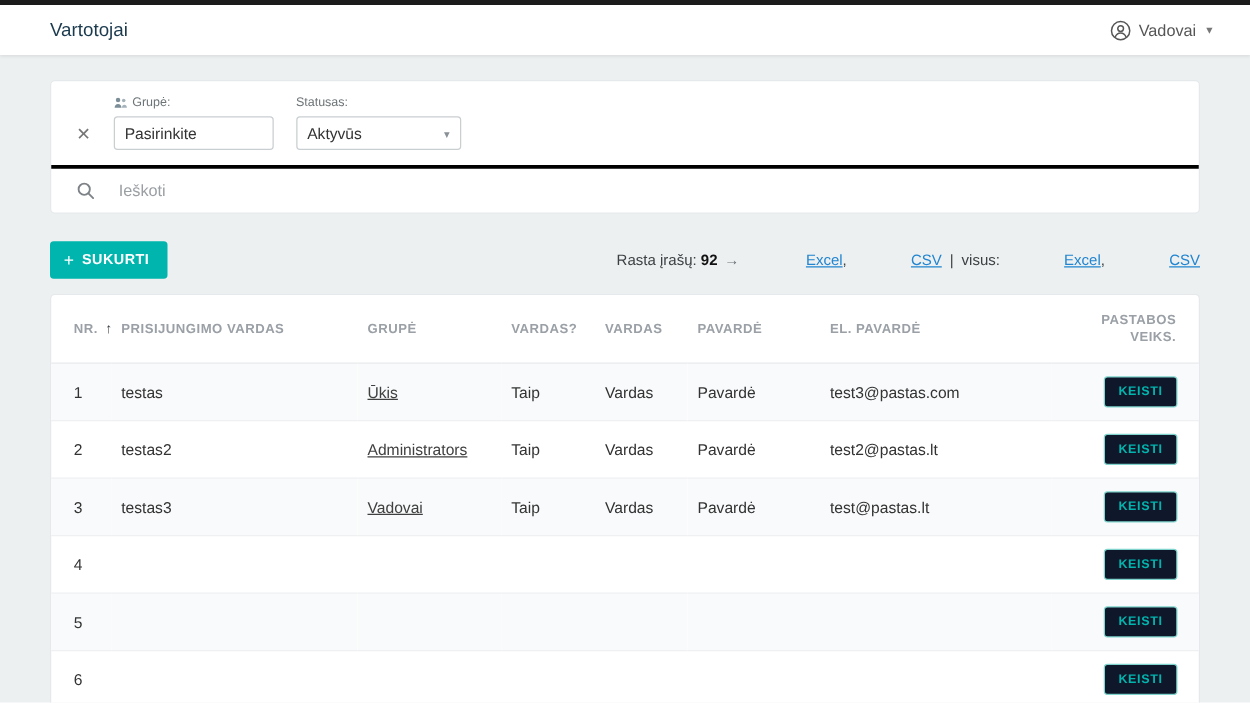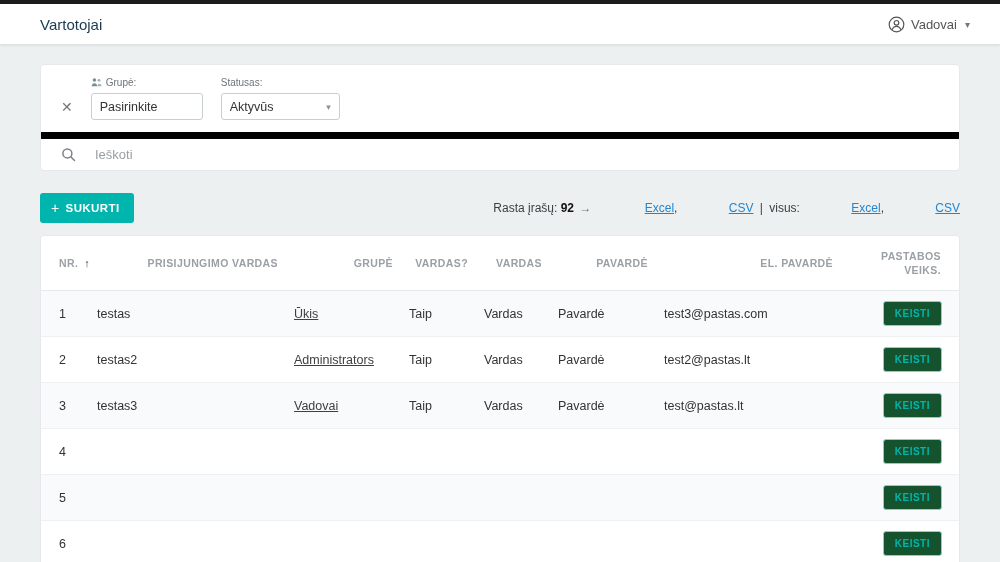--- a/index.html
+++ b/index.html
@@ -27,32 +27,32 @@
 
   
   .filter-card {
     margin-top: 20px; background: #fff; border: 1px solid #e6e9eb; border-radius: 4px;
   }
   .filter-top { display: flex; align-items: center; padding: 12px 16px 12px 20px; gap: 18px; }
   .clear-icon { color: #767676; font-size: 14px; cursor: pointer; margin-top: 16px; }
   .filter-field { display: flex; flex-direction: column; gap: 5px; }
   .filter-label { font-size: 10px; color: #6d7478; display: flex; align-items: flex-start; gap: 4px; }
   .filter-input {
-    width: 112px; height: 27px; border: 1px solid #c9ced1; border-radius: 3px;
+    width: 128px; height: 27px; border: 1px solid #c9ced1; border-radius: 3px;
     padding: 0 8px; font-size: 12.5px; color: #333; font-family: "Liberation Sans", sans-serif;
     outline: none; background: #fff;
   }
   .select {
-    width: 119px; height: 27px; border: 1px solid #c9ced1; border-radius: 3px;
+    width: 132px; height: 27px; border: 1px solid #c9ced1; border-radius: 3px;
     padding: 0 8px; font-size: 12.5px; color: #333; background: #fff;
     display: flex; align-items: center; justify-content: space-between; cursor: pointer;
   }
   .select .caret { color: #8a9196; font-size: 9px; }
   .filter-search {
-    border-top: 7px solid #000000; display: flex; align-items: center;
+    border-top: 3px solid #000000; display: flex; align-items: center;
     padding: 9px 16px 9px 20px; gap: 19px; height: 38px;
   }
   .search-input {
     border: none; outline: none; flex: 1; font-size: 13px; color: #333; background: transparent;
     font-family: "Liberation Sans", sans-serif;
   }
   .search-input::placeholder { color: #9a9fa3; }
 
   
   .toolbar { margin-top: 22px; display: flex; align-items: center; justify-content: space-between; }
@@ -70,37 +70,37 @@
   .results .pipe { color: #3c4043; padding: 0 3px; }
 
   
   .table-card {
     margin-top: 12px; background: #fff; border: 1px solid #e6e9eb; border-bottom: none;
     border-radius: 4px 4px 0 0; min-height: 330px;
   }
   table { width: 100%; border-collapse: collapse; table-layout: fixed; }
   thead th {
     font-size: 10.5px; color: #9aa0a6; font-weight: bold; letter-spacing: 0.4px;
-    padding: 13px 8px; text-align: right; border-bottom: 1px solid #e6e9eb;
+    padding: 13px 8px; text-align: left; border-bottom: 1px solid #e6e9eb;
     white-space: nowrap;
   }
   th.th-nr { text-align: left; padding-left: 18px; white-space: nowrap; }
   th.th-nr .sort-arrow { color: #3c4043; font-size: 11px; margin-left: 6px; cursor: pointer; }
   th.th-actions { text-align: right; padding-right: 18px; line-height: 1.35; white-space: normal; }
   th.th-actions span { display: block; }
   tbody td {
     font-size: 12.5px; color: #333; padding: 10px 8px; border-bottom: 1px solid #eef0f1;
     text-align: left; height: 41px; vertical-align: middle; overflow: hidden; white-space: nowrap;
   }
   tbody td:first-child { padding-left: 18px; }
   tbody tr:nth-child(odd) { background: #f9fafb; }
   td.cell-action { text-align: right; padding-right: 17px; }
   a.link { color: #404040; text-decoration: underline; cursor: pointer; }
   .btn-keisti {
-    background: #14532d; border: 1px solid #7fd4cd; color: #00b5ad; border-radius: 3px;
+    background: #0f172a; border: 1px solid #7fd4cd; color: #00b5ad; border-radius: 3px;
     font-size: 10px; font-weight: bold; letter-spacing: 0.5px; padding: 6px 11px;
     cursor: pointer; font-family: "Liberation Sans", sans-serif;
   }
   .icon-svg { display: inline-block; vertical-align: middle; }
 </style>
 </head>
 <body>
 
 <div class="top-strip"></div>
 

